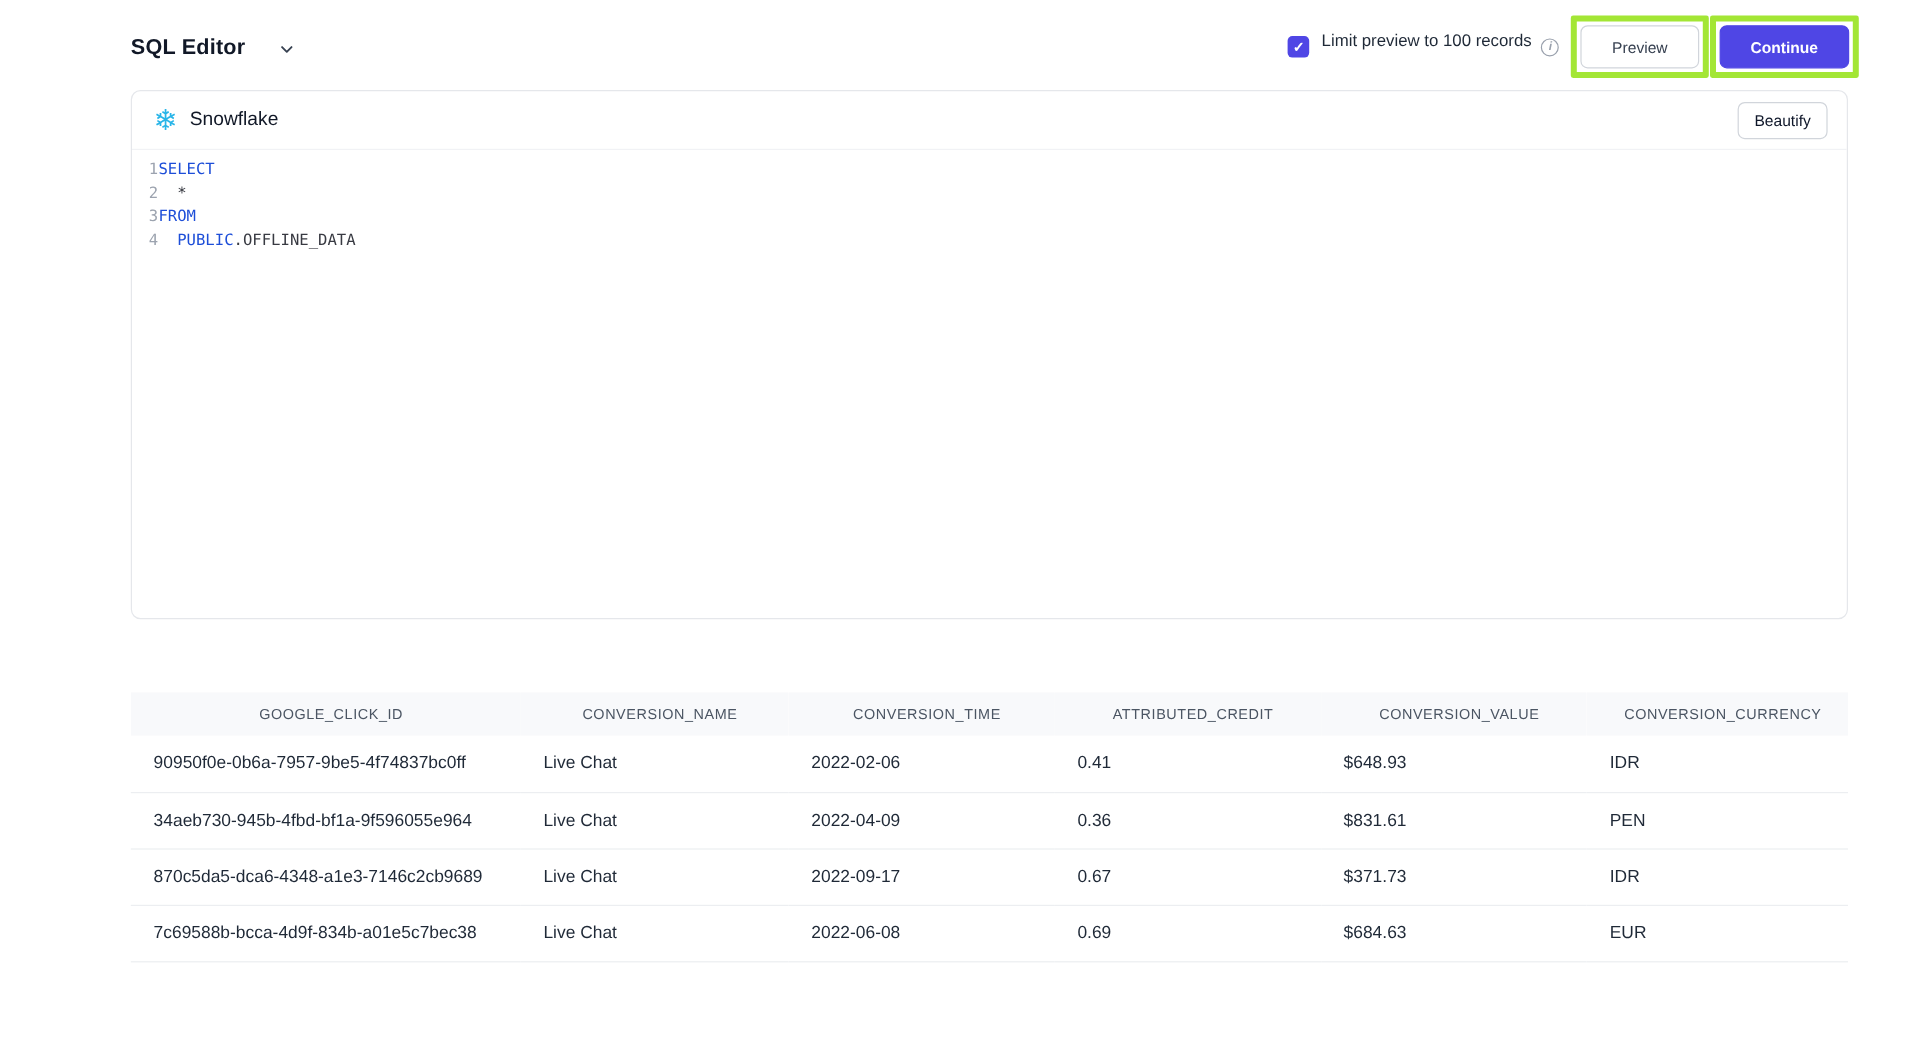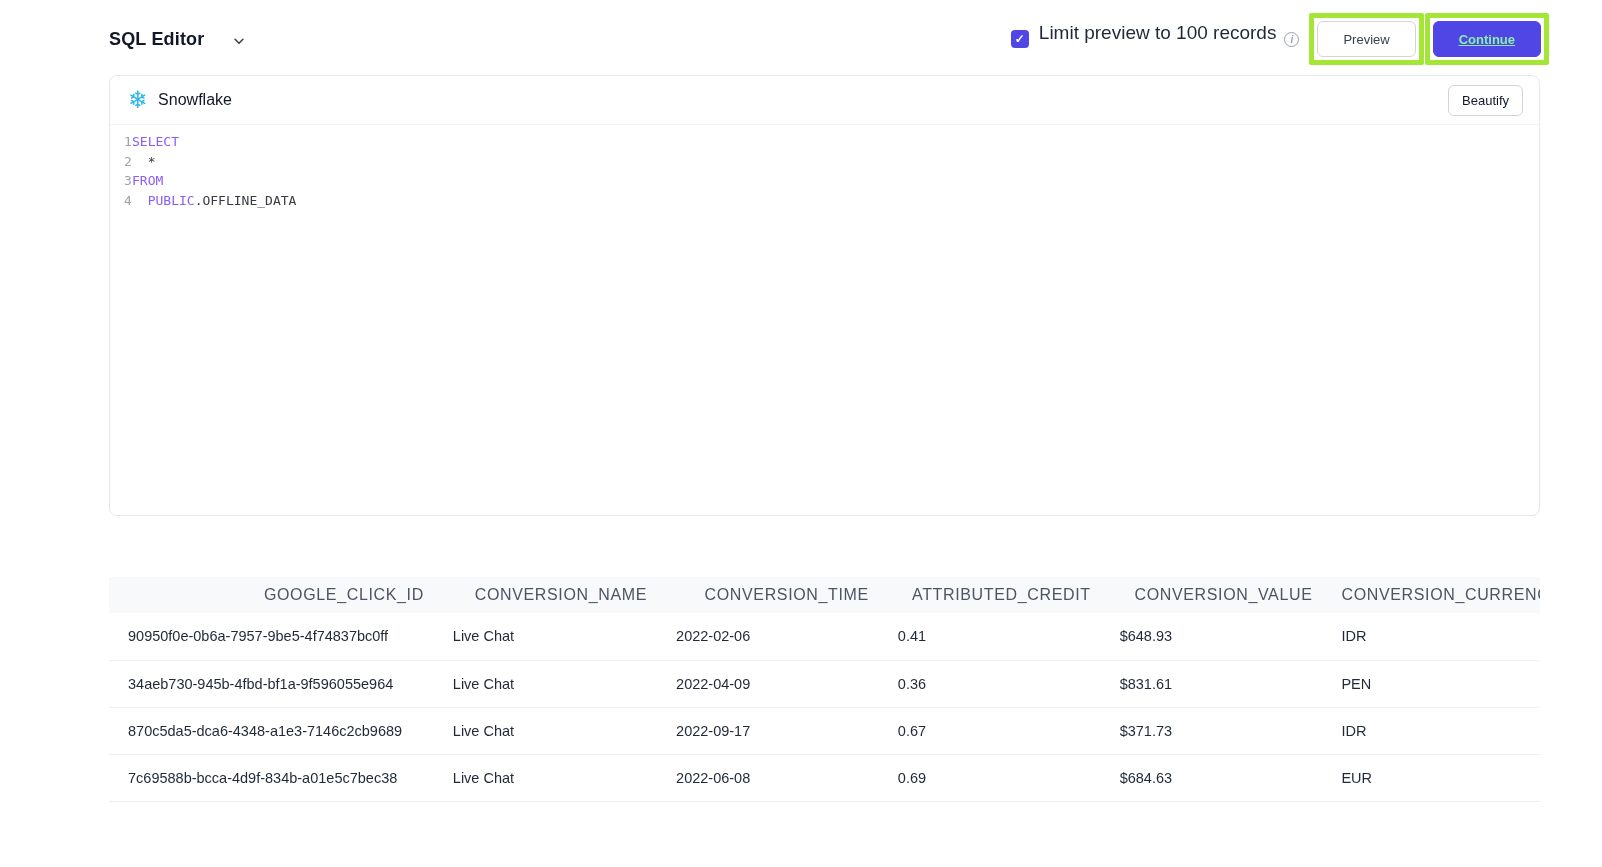--- a/index.html
+++ b/index.html
@@ -21,39 +21,39 @@
   .page-title { font-size: 18px; font-weight: 600; color: #111827; letter-spacing: 0.01em; }
   .chevron { display: inline-flex; align-items: center; margin-top: 3px; }
 
   .header-right { display: inline-flex; align-items: center; }
   .checkbox {
     width: 18px; height: 18px; border-radius: 4px; background: #4f46e5;
     display: inline-flex; align-items: center; justify-content: center;
     color: #ffffff; font-size: 12px; font-weight: 700; cursor: pointer;
     flex: none;
   }
-  .limit-label { font-size: 19px; color: #1f2937; margin: 0 8px 12px 10px; white-space: nowrap; }
+  .limit-label { font-size: 14px; color: #1f2937; margin: 0 8px 12px 10px; white-space: nowrap; }
   .info-icon {
     width: 15px; height: 15px; border-radius: 50%;
     border: 1px solid #9aa1ad; color: #9aa1ad;
     display: inline-flex; align-items: center; justify-content: center;
     font-size: 10px; font-style: italic; font-weight: 600;
     margin-right: 9px; cursor: pointer; flex: none;
   }
   .annotation-box {
     display: inline-flex; border: 5px solid #a3e635; padding: 3px;
     border-radius: 2px; margin-left: 1px;
   }
   .btn {
     height: 36px; padding: 0 25px; border-radius: 6px;
     font-family: "Liberation Sans", sans-serif;
     font-size: 13px; font-weight: 500; cursor: pointer; white-space: nowrap;
   }
   .btn-secondary { background: #ffffff; border: 1px solid #d1d5db; color: #374151; }
-  .btn-primary { background: #4f46e5; border: 1px solid #4f46e5; color: #86efac; font-weight: 600; text-decoration: underline; }
+  .btn-primary { background: #4f46e5; border: 1px solid #4f46e5; color: #ffffff; font-weight: 600; }
 
   
   .editor-card {
     position: absolute; left: 109px; right: 62px; top: 75px; height: 441px;
     background: #ffffff; border: 1px solid #e5e7eb; border-radius: 8px;
     overflow: hidden;
   }
   .card-header {
     height: 49px; display: flex; align-items: center; justify-content: space-between;
     padding: 0 16px 0 18px; border-bottom: 1px solid #f1f2f5;
@@ -68,29 +68,29 @@
     height: 31px; padding: 0 13px; border-radius: 6px;
     background: #ffffff; border: 1px solid #d1d5db; color: #0f172a;
     font-family: "Liberation Sans", sans-serif; font-size: 13px; cursor: pointer;
   }
   .code-area { padding-top: 7px; cursor: text; }
   .code-line {
     display: flex; font-family: "DejaVu Sans Mono", monospace;
     font-size: 13px; line-height: 19.5px; white-space: pre;
   }
   .ln { width: 22px; padding-left: 14px; color: #9ca3af; flex: none; user-select: none; }
-  .tok-kw { color: #8b5cf6; }
+  .tok-kw { color: #1d4ed8; }
   .tok-plain { color: #383a42; }
 
   
   .results { position: absolute; left: 109px; right: 62px; top: 577px; }
   table { width: 100%; border-collapse: collapse; table-layout: fixed; }
   thead th {
-    background: #f8f9fb; height: 36px; text-align: right;
-    font-size: 16px; font-weight: 500; color: #4b5563;
+    background: #f8f9fb; height: 36px; text-align: center;
+    font-size: 12px; font-weight: 500; color: #4b5563;
     letter-spacing: 0.04em; padding: 0 10px 0 19px; white-space: nowrap;
     overflow: hidden;
   }
   tbody td {
     height: 47px; font-size: 14.5px; color: #1f2937;
     padding: 0 10px 0 19px; border-bottom: 1px solid #eceef1;
     white-space: nowrap; overflow: hidden;
   }
 </style>
 </head>

